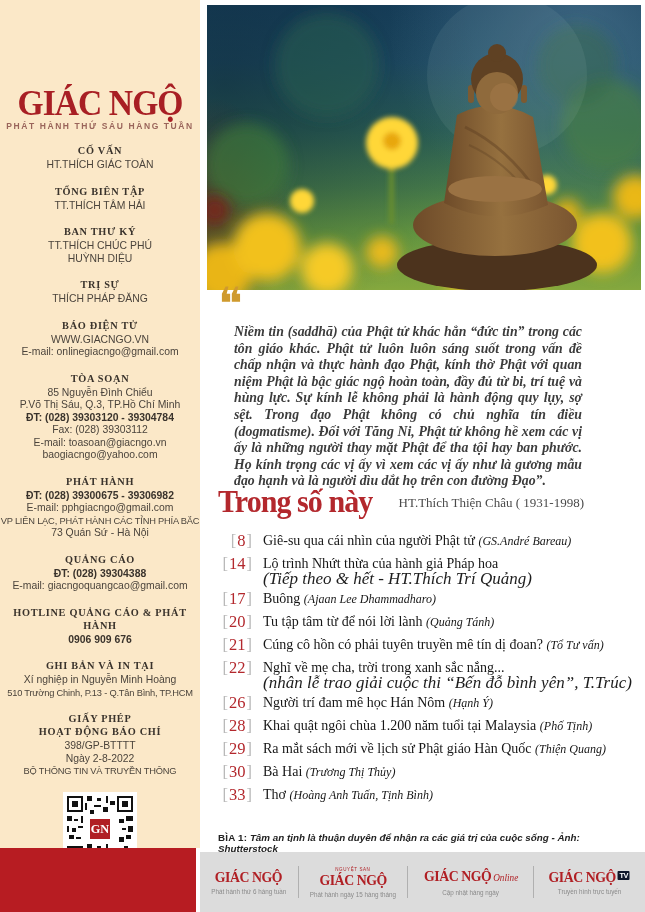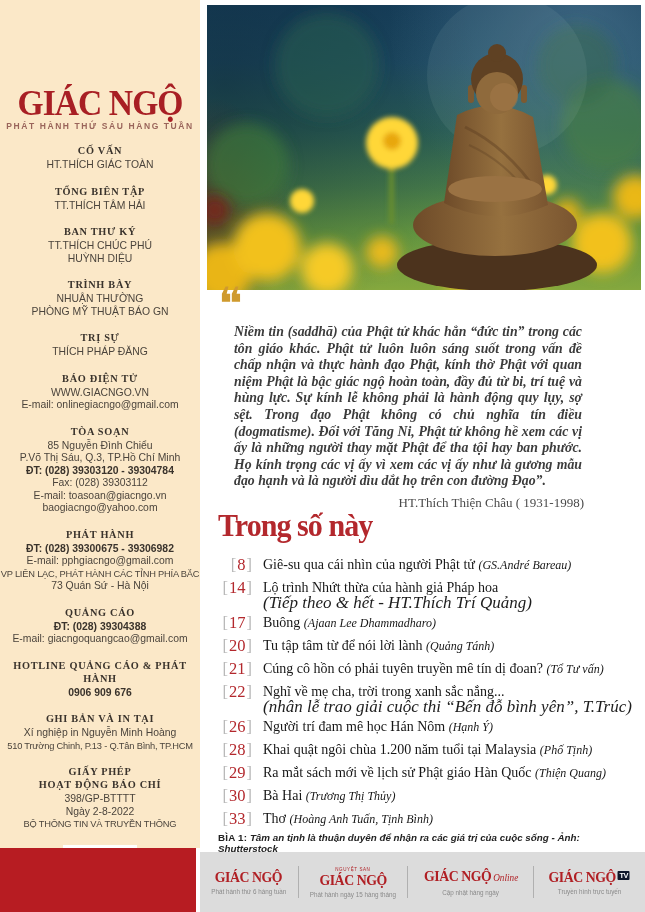--- a/index.html
+++ b/index.html
@@ -29,21 +29,21 @@
       linear-gradient(180deg,#17405d 0%,#1d4a63 20%,#2a5e55 44%,#45794a 64%,#639540 80%,#85a83e 100%);}
   .photo svg{display:block;width:434px;height:285px;}
 
   
   .quote{position:absolute;left:218px;top:288px;width:374px;}
   .qmark{font-family:"Liberation Serif",serif;color:#cf9a2e;font-size:46px;line-height:34px;height:32px;}
   .qtext{margin:4px 0 0 16px;width:348px;font-family:"Liberation Serif",serif;font-style:italic;font-weight:bold;font-size:13.8px;line-height:16.6px;color:#3c3c3c;text-align:justify;}
   .qattr{margin-top:5px;font-family:"Liberation Serif",serif;font-size:13px;color:#4a4a4a;text-align:right;padding-right:8px;}
 
   
-  .toc{position:absolute;left:218px;top:510px;width:420px;}
+  .toc{position:absolute;left:218px;top:486px;width:420px;}
   .toc h2{margin:0 0 15px 0;font-family:"Liberation Serif",serif;font-weight:bold;font-size:31px;color:#b3282d;letter-spacing:-1px;transform:scaleX(.97);transform-origin:left;line-height:1;}
   .toc ul{list-style:none;margin:0;padding:0;}
   .toc li{display:flex;align-items:flex-start;margin-bottom:5px;}
   .pg{min-width:34px;text-align:right;margin-right:11px;font-family:"Liberation Serif",serif;font-size:16.5px;line-height:17px;color:#b3282d;white-space:nowrap;}
   .pg::before{content:"[";color:#b9b9b9;font-weight:normal;margin-right:1px;}
   .pg::after{content:"]";color:#b9b9b9;font-weight:normal;margin-left:1px;}
   .tt{font-family:"Liberation Serif",serif;font-size:14px;line-height:17px;color:#161616;}
   .auth{font-style:italic;font-size:12px;}
   .auth:empty{display:none;}
   .sub{font-style:italic;font-size:17px;line-height:13px;color:#1d1d1d;}
@@ -82,25 +82,20 @@
       <h3 class="h">TỔNG BIÊN TẬP</h3>
       <div class="ln">TT.THÍCH TÂM HẢI</div>
     </section>
 
     <section class="sec">
       <h3 class="h">BAN THƯ KÝ</h3>
       <div class="ln">TT.THÍCH CHÚC PHÚ</div>
       <div class="ln">HUỲNH DIỆU</div>
     </section>
 
-    <section class="sec">
-      <h3 class="h">TRÌNH BÀY</h3>
-      <div class="ln">NHUẬN THƯỜNG</div>
-      <div class="ln">PHÒNG MỸ THUẬT BÁO GN</div>
-    </section>
 
     <section class="sec">
       <h3 class="h">TRỊ SỰ</h3>
       <div class="ln">THÍCH PHÁP ĐĂNG</div>
     </section>
 
     <section class="sec">
       <h3 class="h">BÁO ĐIỆN TỬ</h3>
       <div class="ln">WWW.GIACNGO.VN</div>
       <div class="ln">E-mail: onlinegiacngo@gmail.com</div>

